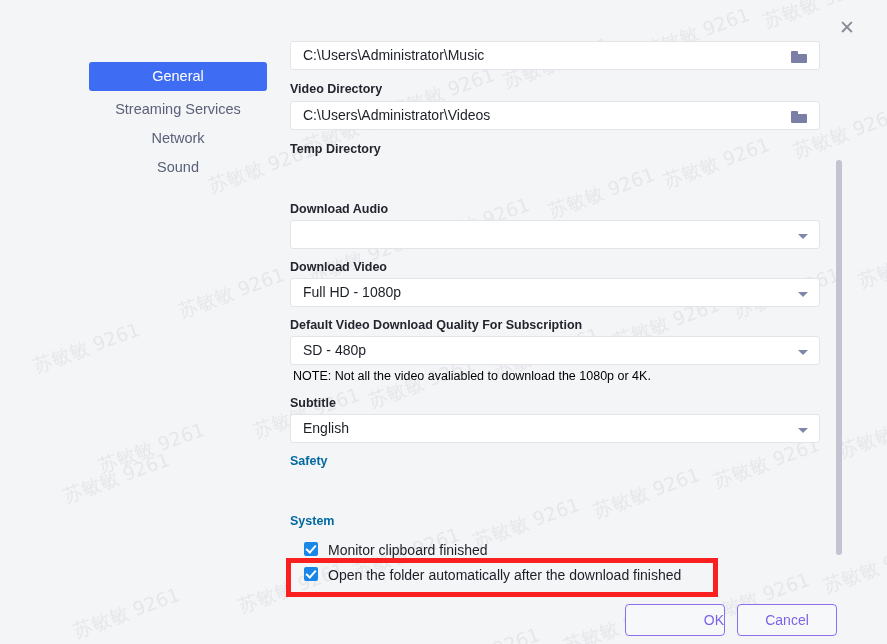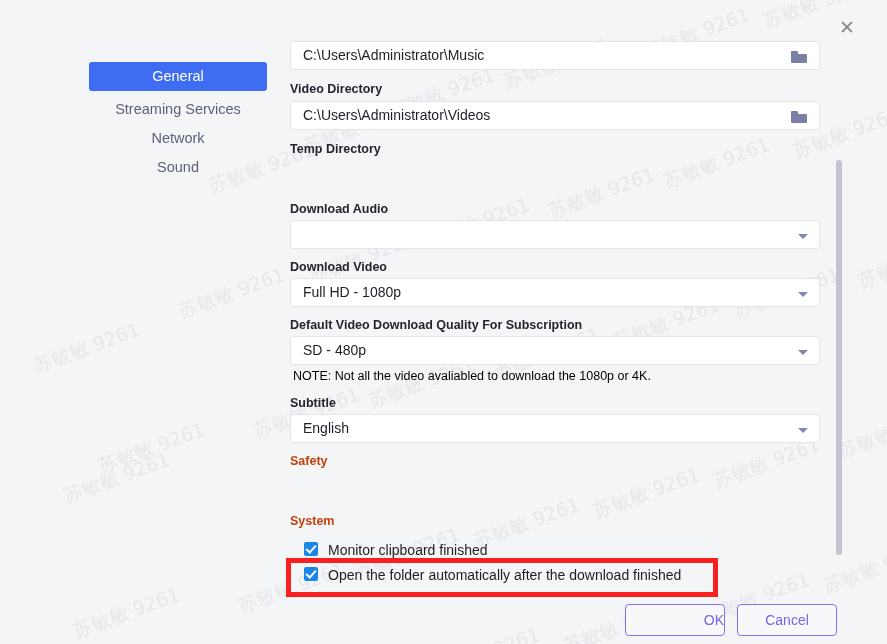--- a/index.html
+++ b/index.html
@@ -99,21 +99,21 @@
     left: 8px;
     font-size: 12.5px;
     color: #000000;
     white-space: nowrap;
   }
   .section-label {
     position: absolute;
     left: 5px;
     font-size: 12.5px;
     font-weight: bold;
-    color: #c2410c;
+    color: #0369a1;
     white-space: nowrap;
   }
 
   .input-box {
     position: absolute;
     left: 5px;
     width: 530px;
     height: 29px;
     background: #ffffff;
     border: 1px solid #e3e4e8;

